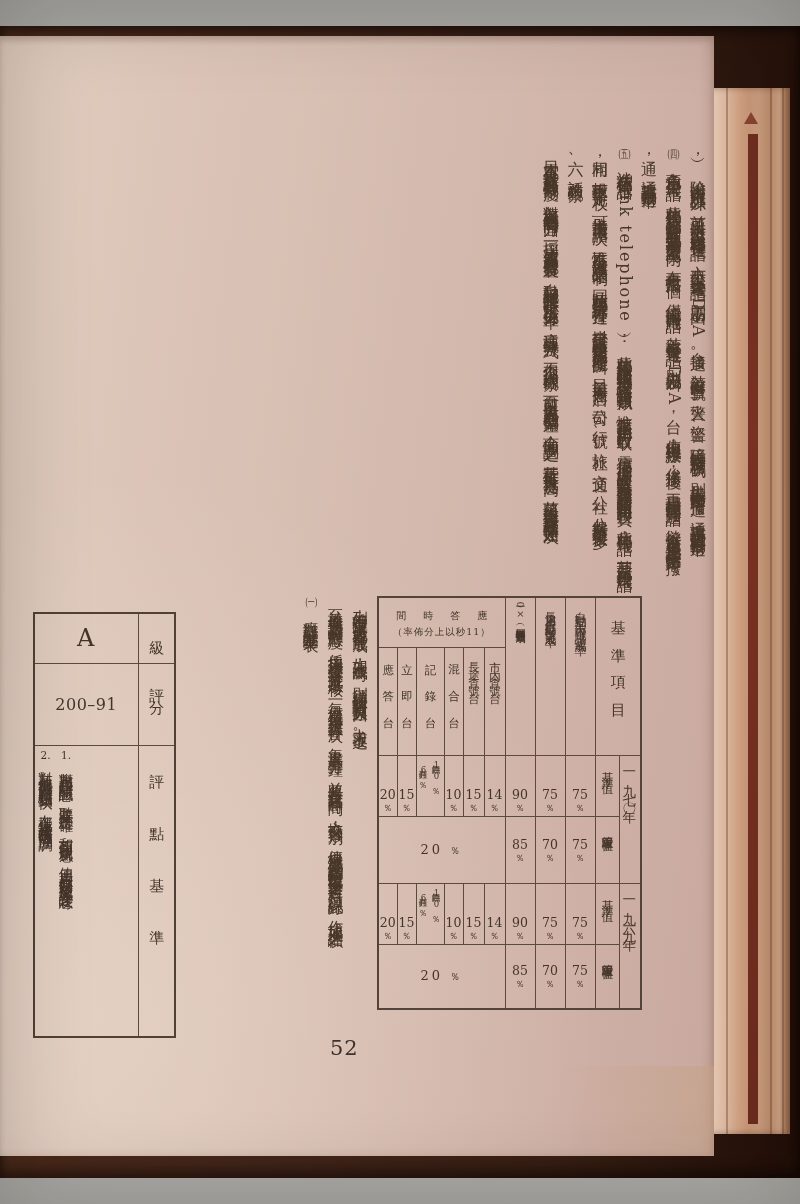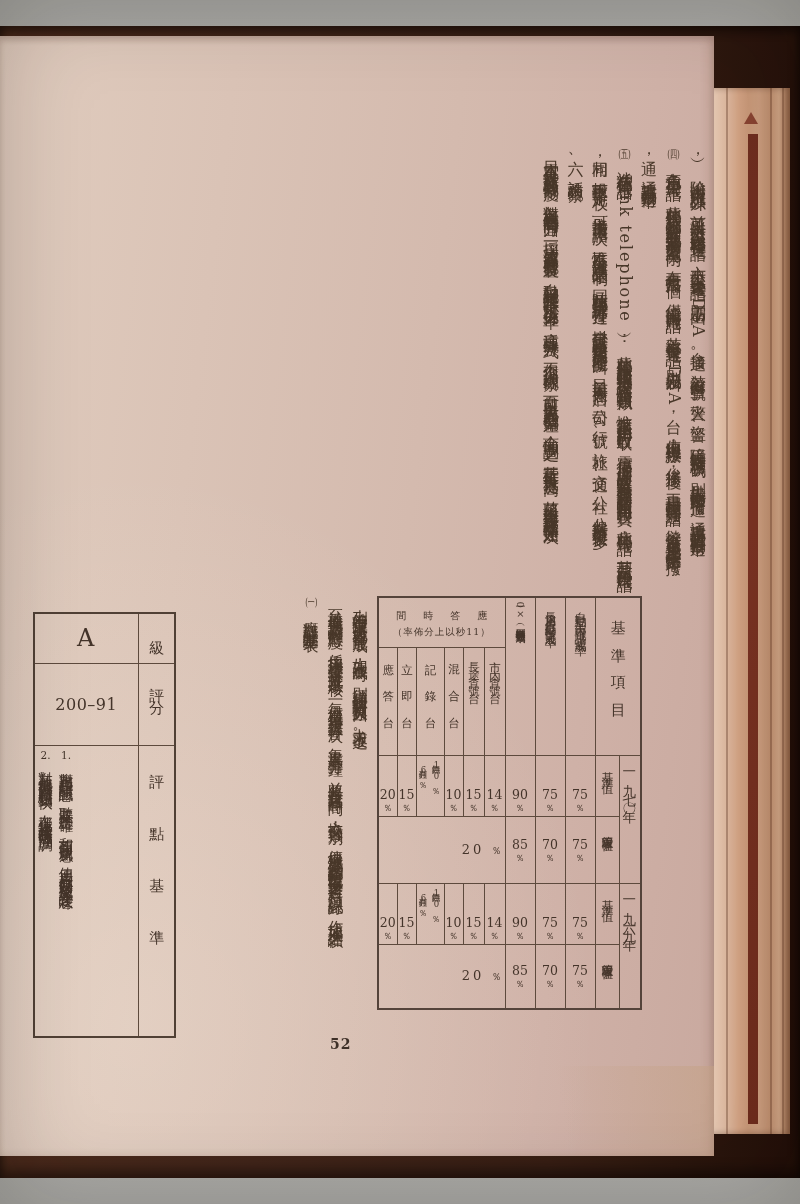--- a/index.html
+++ b/index.html
@@ -63,42 +63,42 @@
   .lab-std{font-size:12px;letter-spacing:6px;padding-top:6px;}
   .lab-lim{font-size:11.5px;letter-spacing:1px;padding-top:4px;}
   .yr{font-size:13.5px;letter-spacing:9px;padding-top:8px;}
   td.val{vertical-align:bottom;text-align:center;font-size:12.5px;padding-bottom:3px;}
   tr.r4 td.val, tr.r6 td.val{vertical-align:middle;padding-bottom:0;margin-top:37px;}
   td.val i{display:block;font-style:normal;font-size:9px;line-height:10px;margin-top:1px;}
   td.reg{vertical-align:top;text-align:center;}
   .regwrap{display:flex;justify-content:center;gap:1px;padding-top:2px;}
   .regc{writing-mode:vertical-rl;text-orientation:upright;font-size:8.5px;
     letter-spacing:1px;line-height:12px;}
-  td.merged{text-align:right;vertical-align:middle;font-size:13px;letter-spacing:3px;}
+  td.merged{text-align:center;vertical-align:middle;font-size:13px;letter-spacing:3px;}
   td.merged i{font-style:normal;font-size:10px;}
 
   
   .ltable{position:absolute;left:33px;top:576px;width:141px;height:424px;
     border:2px solid #50403500;border:2px solid #504035;color:#44342a;}
   .ltable td{border:1.5px solid #5d4a3d;padding:0;}
   tr.lr1{height:50px;} tr.lr2{height:82px;} tr.lr3{height:292px;}
   .lc{text-align:center;vertical-align:middle;}
   .gA{font-size:24px;letter-spacing:1px;}
   .score{font-size:16px;letter-spacing:.5px;}
   .lh{vertical-align:top;text-align:center;}
   .h-grade{font-size:15px;padding-top:14px;}
   .h-score{font-size:15px;letter-spacing:12px;padding-top:12px;}
   .h-crit{font-size:15px;letter-spacing:52px;padding-top:16px;}
   .crit{vertical-align:top;}
   .vbody{writing-mode:vertical-rl;text-orientation:mixed;height:286px;
     padding:4px 3px 0 0;font-size:14.5px;letter-spacing:2px;line-height:20.5px;}
   .vbody p{margin:0;}
 
-  .pageno{position:absolute;left:330px;top:1000px;font-size:14px;
-    font-weight:bold;color:#3e3028;letter-spacing:1px;}
+  .pageno{position:absolute;left:330px;top:1000px;font-size:21px;
+    font-weight:normal;color:#3e3028;letter-spacing:1px;}
   .vignette{position:absolute;inset:0;pointer-events:none;
     box-shadow:inset 0 0 90px rgba(20,10,5,.22);}
 </style>
 </head>
 <body>
 
 <div class="scene">
   <div class="book-cover"></div>
 
   <div class="fore-edge">

